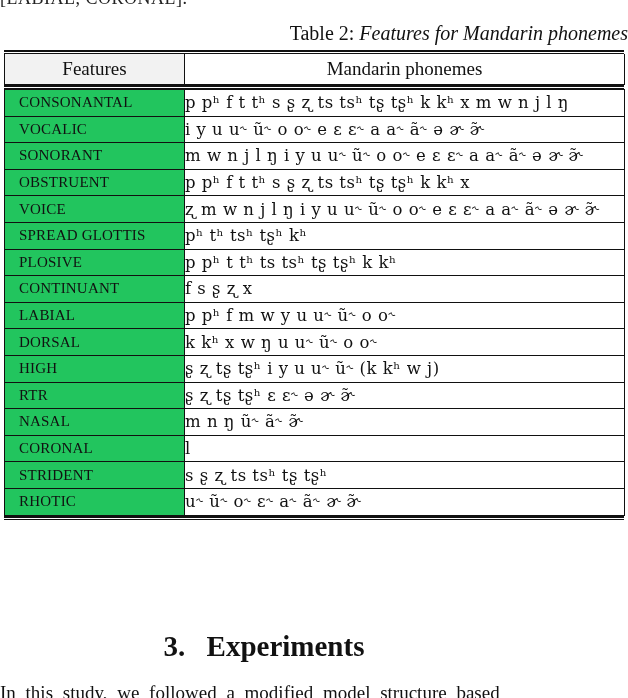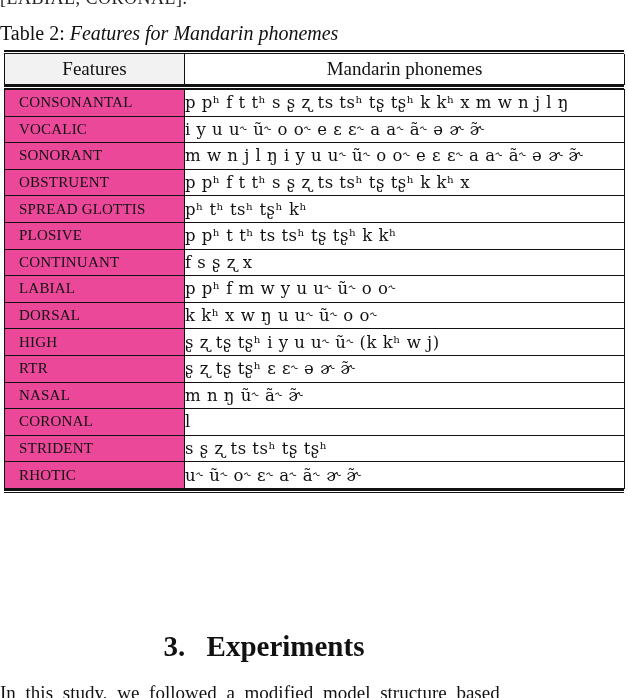--- a/index.html
+++ b/index.html
@@ -21,21 +21,21 @@
       top: -12px;
       font-size: 18px;
       letter-spacing: 0.5px;
       color: #222;
     }
     .caption {
       position: absolute;
       left: 0;
       width: 628px;
       top: 22px;
-      text-align: left;
+      text-align: right;
       font-size: 20px;
       color: #111;
     }
     .caption .italic { font-style: italic; }
 
     .table-wrap {
       position: absolute;
       left: 4px;
       top: 50px;
       width: 620px;
@@ -61,21 +61,21 @@
       overflow: hidden;
     }
     th {
       font-weight: normal;
       font-size: 19px;
       height: 30px;
       text-align: center;
     }
     th.h1 { background: #f2f2f2; }
     td.feat {
-      background: #ec4899;
+      background: #22c55e;
       font-size: 15px;
       padding-left: 14px;
       letter-spacing: 0.2px;
     }
     td.phon {
       font-size: 18px;
       letter-spacing: 0.5px;
       font-family: "DejaVu Serif", "Liberation Serif", serif;
       font-size: 16.5px;
     }
@@ -139,20 +139,24 @@
         </tr>
       <tr>
           <td class="feat">SONORANT</td>
           <td class="phon">m w n j l ŋ i y u u˞ ũ˞ o o˞ e ɛ ɛ˞ a a˞ ã˞ ə ɚ ɚ̃</td>
         </tr>
       <tr>
           <td class="feat">OBSTRUENT</td>
           <td class="phon">p pʰ f t tʰ s ʂ ʐ ts tsʰ tʂ tʂʰ k kʰ x</td>
         </tr>
       <tr>
+          <td class="feat">VOICE</td>
+          <td class="phon">ʐ m w n j l ŋ i y u u˞ ũ˞ o o˞ e ɛ ɛ˞ a a˞ ã˞ ə ɚ ɚ̃</td>
+        </tr>
+      <tr>
           <td class="feat">SPREAD GLOTTIS</td>
           <td class="phon">pʰ tʰ tsʰ tʂʰ kʰ</td>
         </tr>
       <tr>
           <td class="feat">PLOSIVE</td>
           <td class="phon">p pʰ t tʰ ts tsʰ tʂ tʂʰ k kʰ</td>
         </tr>
       <tr>
           <td class="feat">CONTINUANT</td>
           <td class="phon">f s ʂ ʐ x</td>

